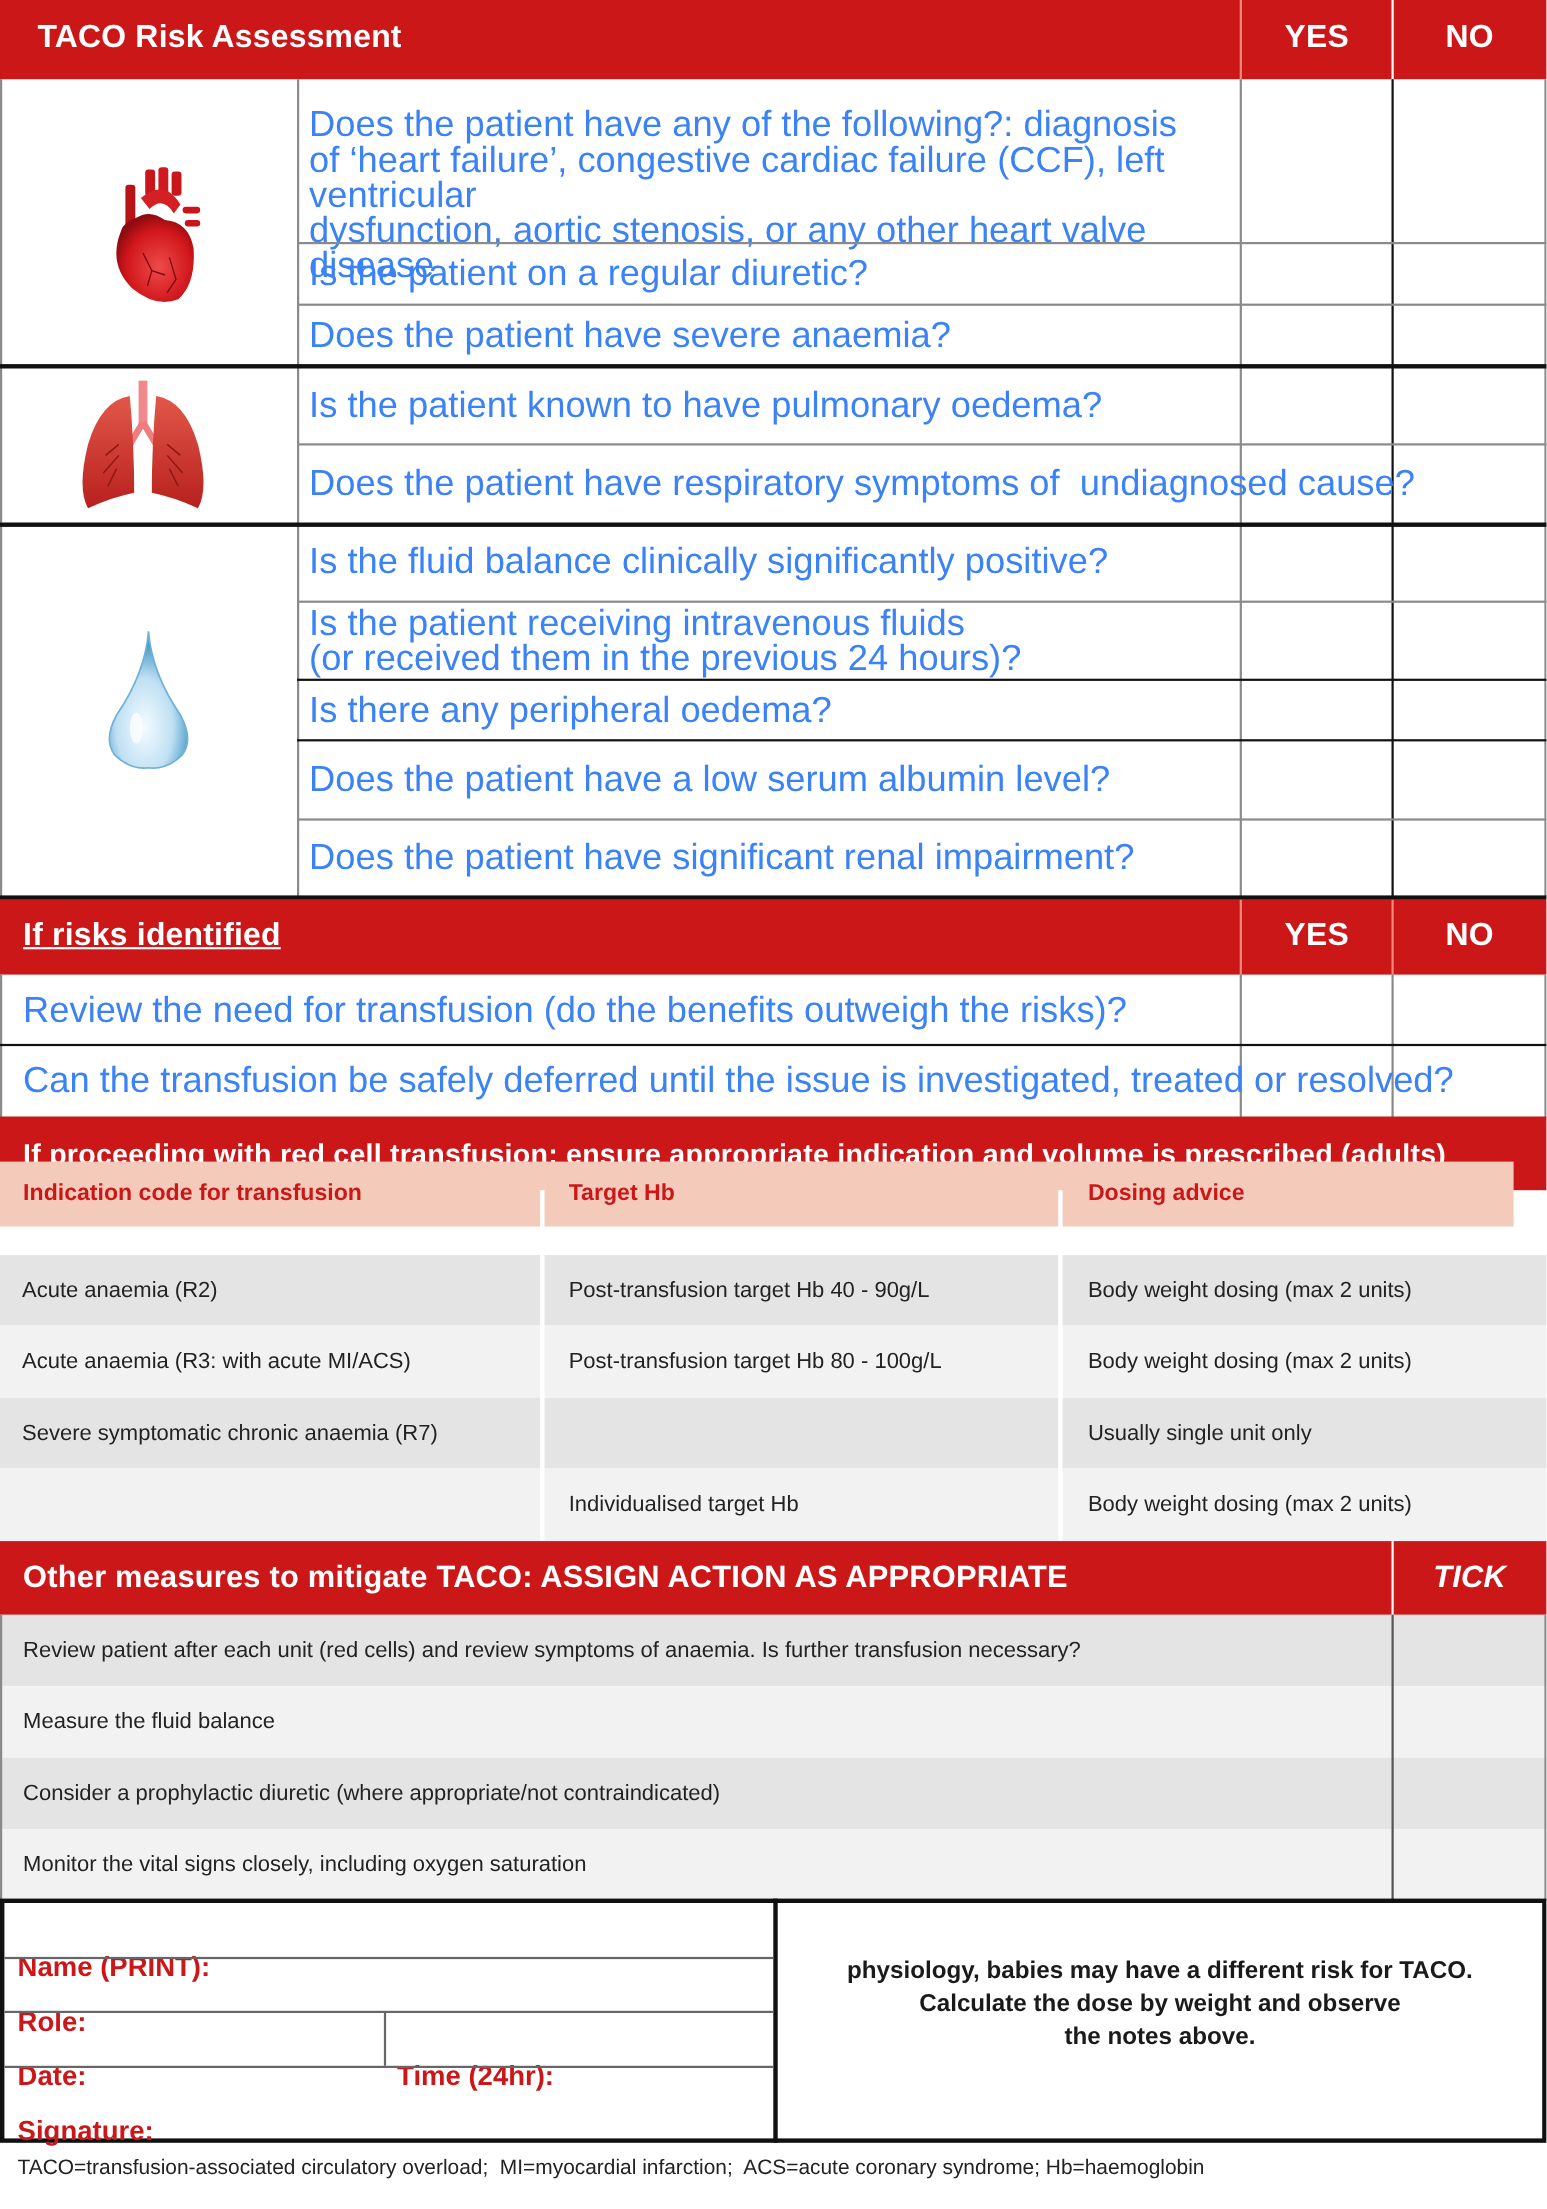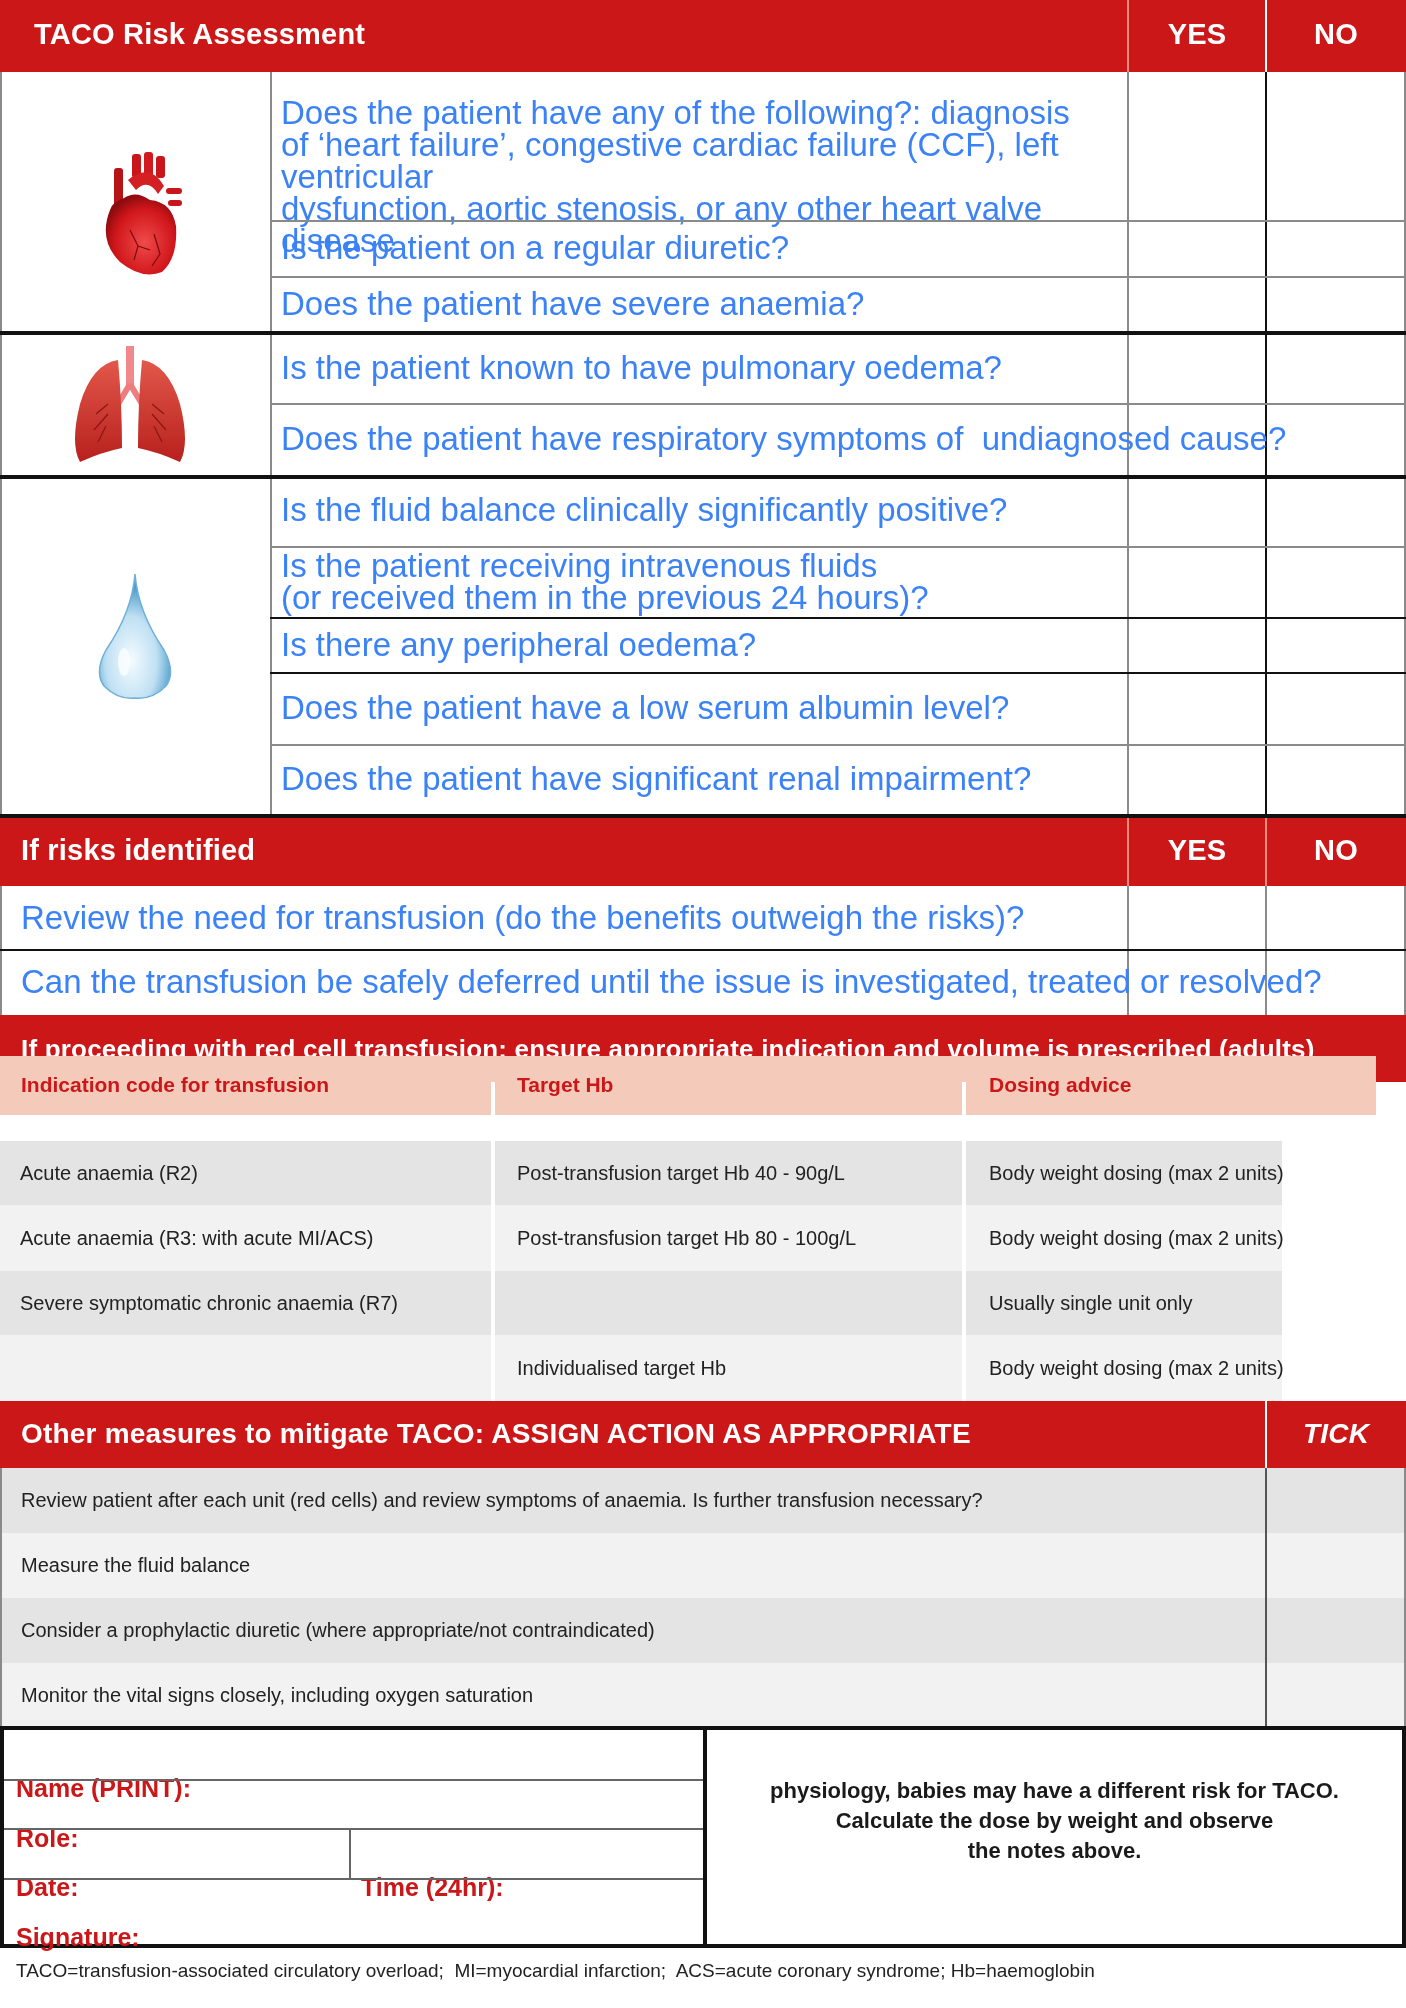--- a/index.html
+++ b/index.html
@@ -12,21 +12,21 @@
     .q { font-size: 33px; line-height: 32px; color: #3b82f6; }
     .vline { position: absolute; width: 2px; background: #8a8a8a; }
     .vline.dark { background: #111; width: 2px; }
     .hline { position: absolute; height: 2px; background: #8a8a8a; }
     .hline.dark { background: #111; }
     .hline.thick { background: #111; height: 4px; }
 
     .cell-box { position: absolute; background: transparent; }
 
     .table-hdr { color: #cc1719; font-weight: bold; font-size: 21px; }
-    .tbl-row { position: absolute; left: 0; width: 1282px; height: 64px; padding-left: 10px; }
+    .tbl-row { position: absolute; left: 0; width: 1406px; height: 64px; padding-left: 10px; }
     .tbl-cell { position: absolute; top: 0; height: 64px; line-height: 64px; font-size: 20px; color: #222; padding-left: 20px; white-space: nowrap; }
     .row-dark { background: #e4e4e4; }
     .row-light { background: #f2f2f2; }
     .col-sep { position: absolute; top: 0; width: 4px; background: #ffffff; }
 
     .meas-row { position: absolute; left: 0; width: 1266px; height: 65px; line-height: 65px; font-size: 20px; padding-left: 21px; color: #222; white-space: nowrap; }
     .tick-cell { position: absolute; left: 1266px; width: 140px; height: 65px; }
 
     .sig-label { position: absolute; color: #cc1719; font-weight: bold; font-size: 25px; margin-top: 36px; }
     .note { position: absolute; text-align: center; font-weight: bold; font-size: 22px; line-height: 30px; color: #1a1a1a; }
@@ -144,21 +144,21 @@
 <div class="cell-box" style="left:1129px;top:674px;width:136px;height:70px;"></div>
 <div class="cell-box" style="left:1267px;top:674px;width:137px;height:70px;"></div>
 <div class="hline" style="left:270px;top:744px;width:1136px;"></div>
 
 <div class="abs q" style="left:281px;top:763px;">Does the patient have significant renal impairment?</div>
 <div class="cell-box" style="left:1129px;top:746px;width:136px;height:70px;"></div>
 <div class="cell-box" style="left:1267px;top:746px;width:137px;height:70px;"></div>
 <div class="hline thick" style="left:0;top:814px;width:1406px;"></div>
 
 <div class="abs red" style="left:0;top:818px;width:1406px;height:68px;">
-  <span class="abs hdr-text" style="left:21px;top:16px;font-size:29px;">If risks identified</span>
+  <span class="abs hdr-text" style="left:21px;top:16px;font-size:29px;text-decoration:underline;">If risks identified</span>
   <span class="abs hdr-text" style="left:1128px;width:138px;top:16px;font-size:29px;text-align:center;">YES</span>
   <span class="abs hdr-text" style="left:1266px;width:140px;top:16px;font-size:29px;text-align:center;">NO</span>
   <div class="abs" style="left:1127px;top:0;width:2px;height:68px;background:#f08a7a;"></div>
   <div class="abs" style="left:1265px;top:0;width:2px;height:68px;background:#f08a7a;"></div>
 </div>
 <div class="vline" style="left:0;top:886px;height:130px;"></div>
 <div class="vline" style="left:1404px;top:886px;height:130px;"></div>
 <div class="vline" style="left:1127px;top:886px;height:130px;"></div>
 <div class="vline" style="left:1265px;top:886px;height:130px;"></div>
 

